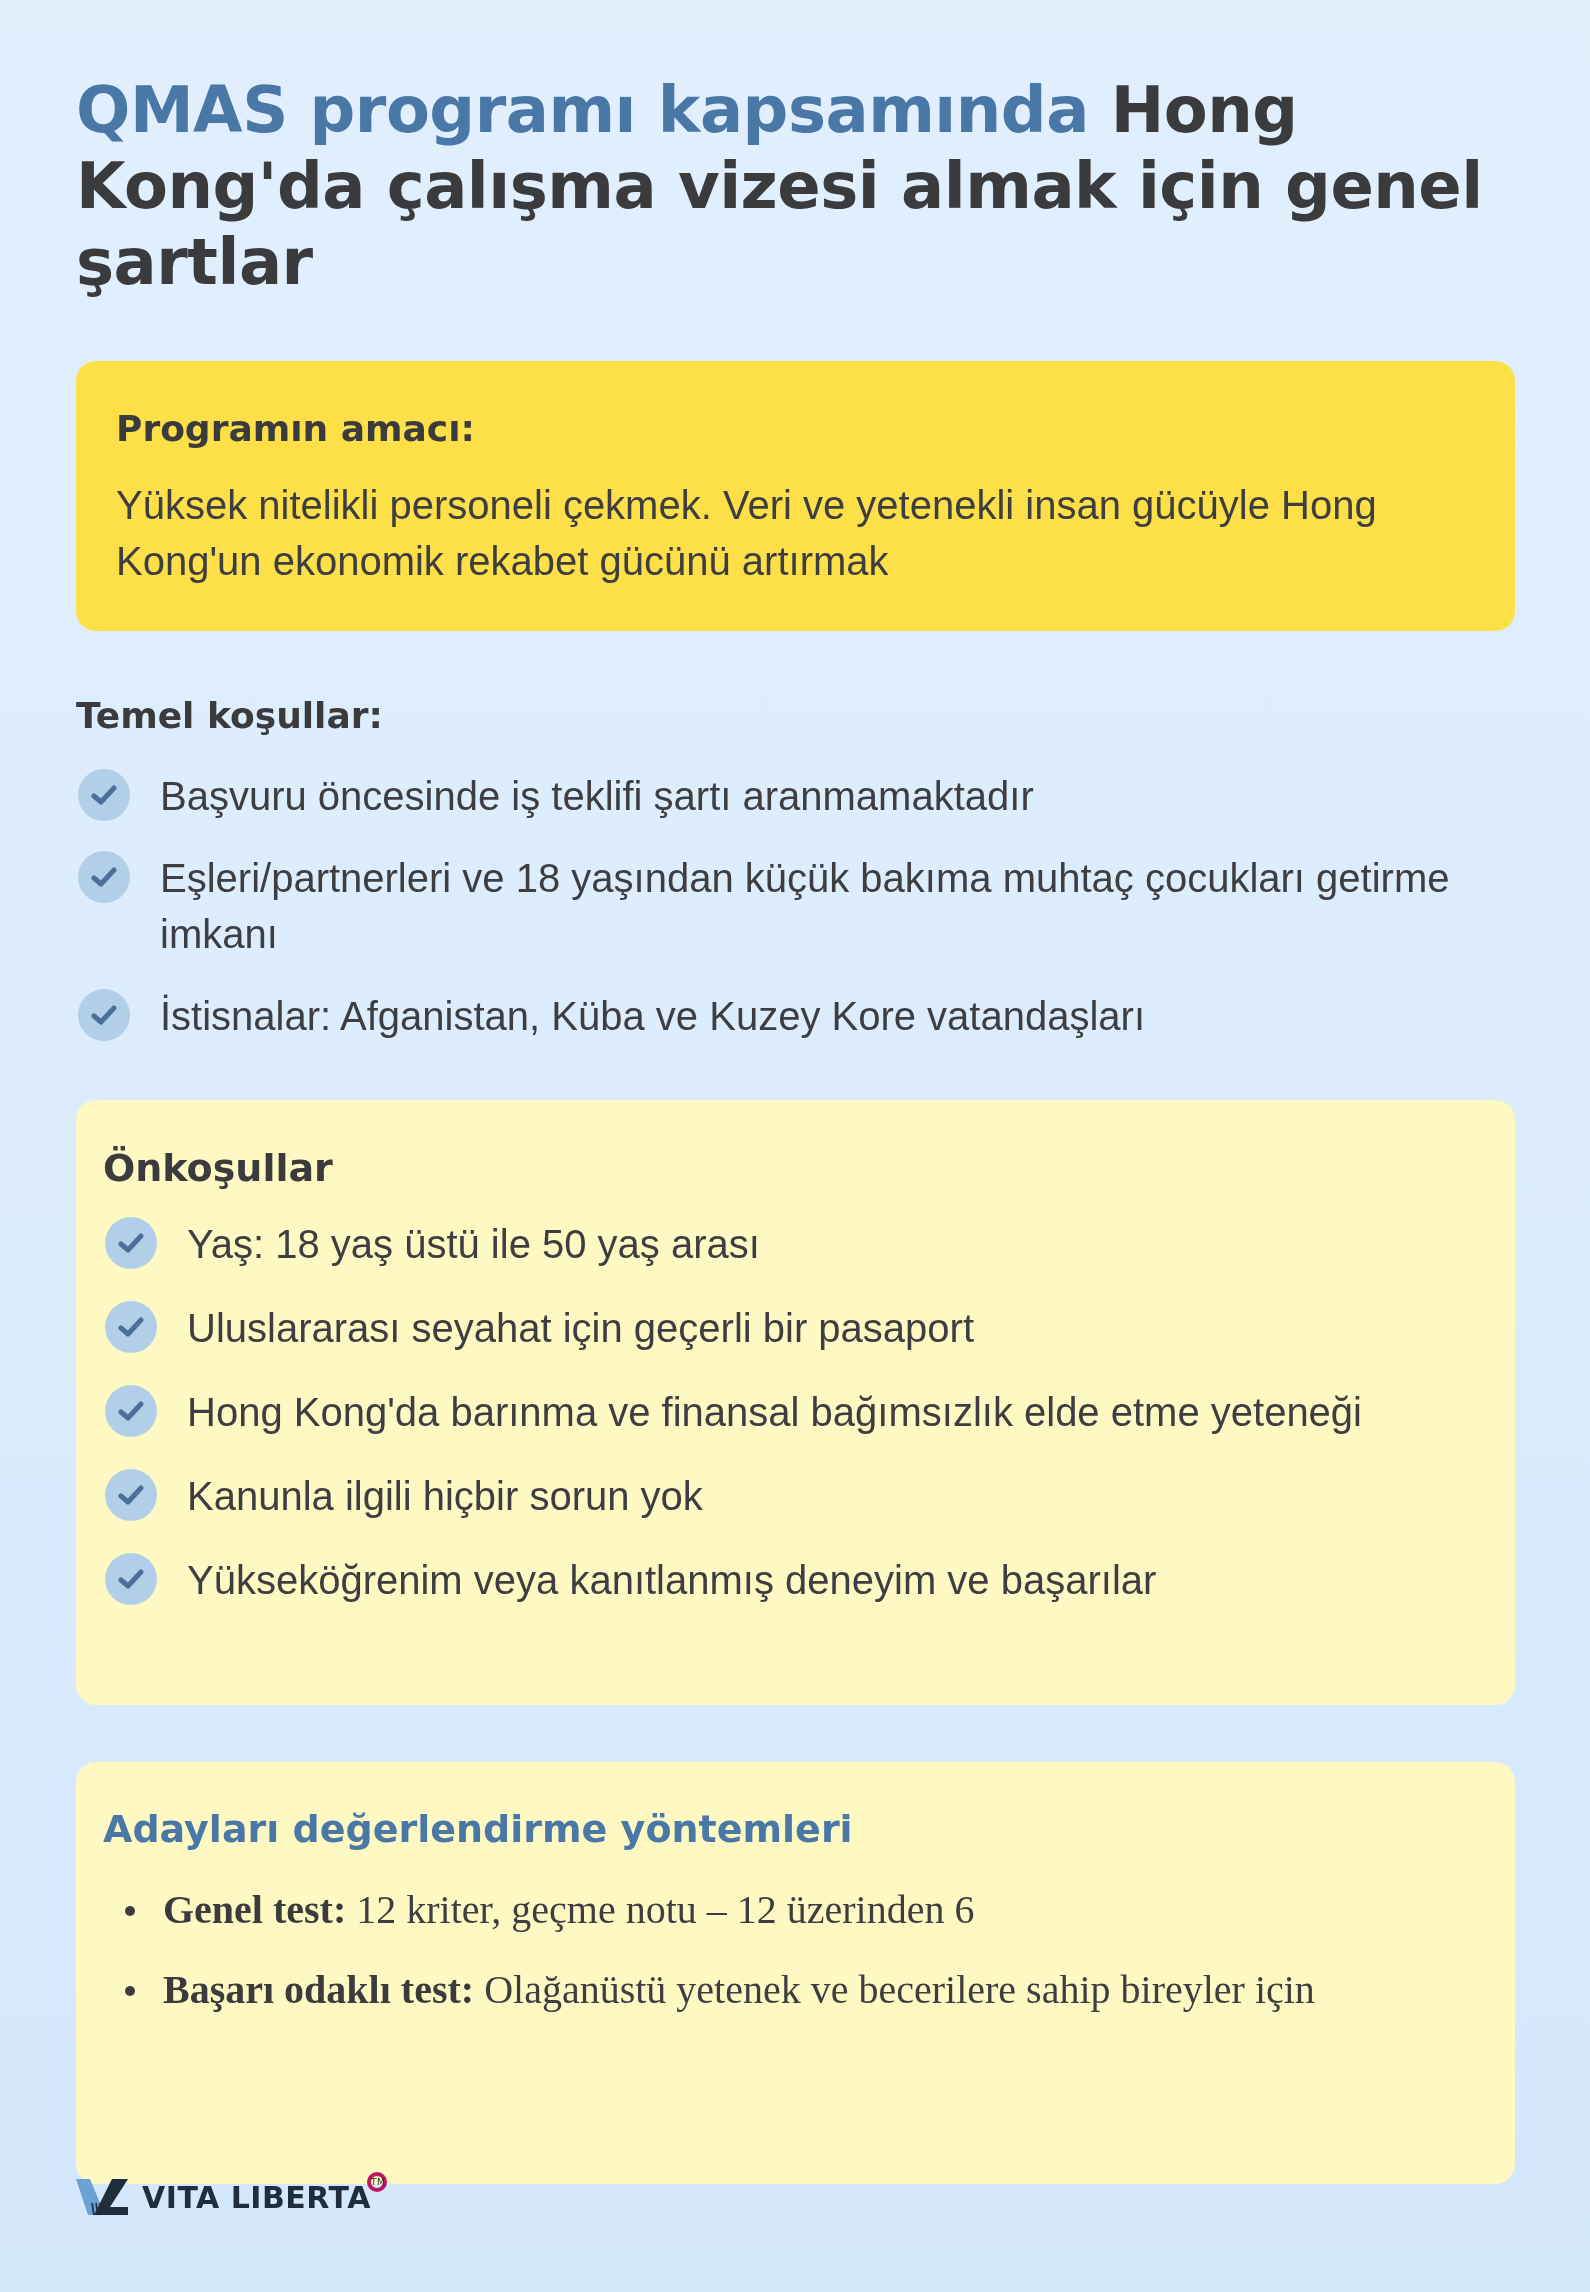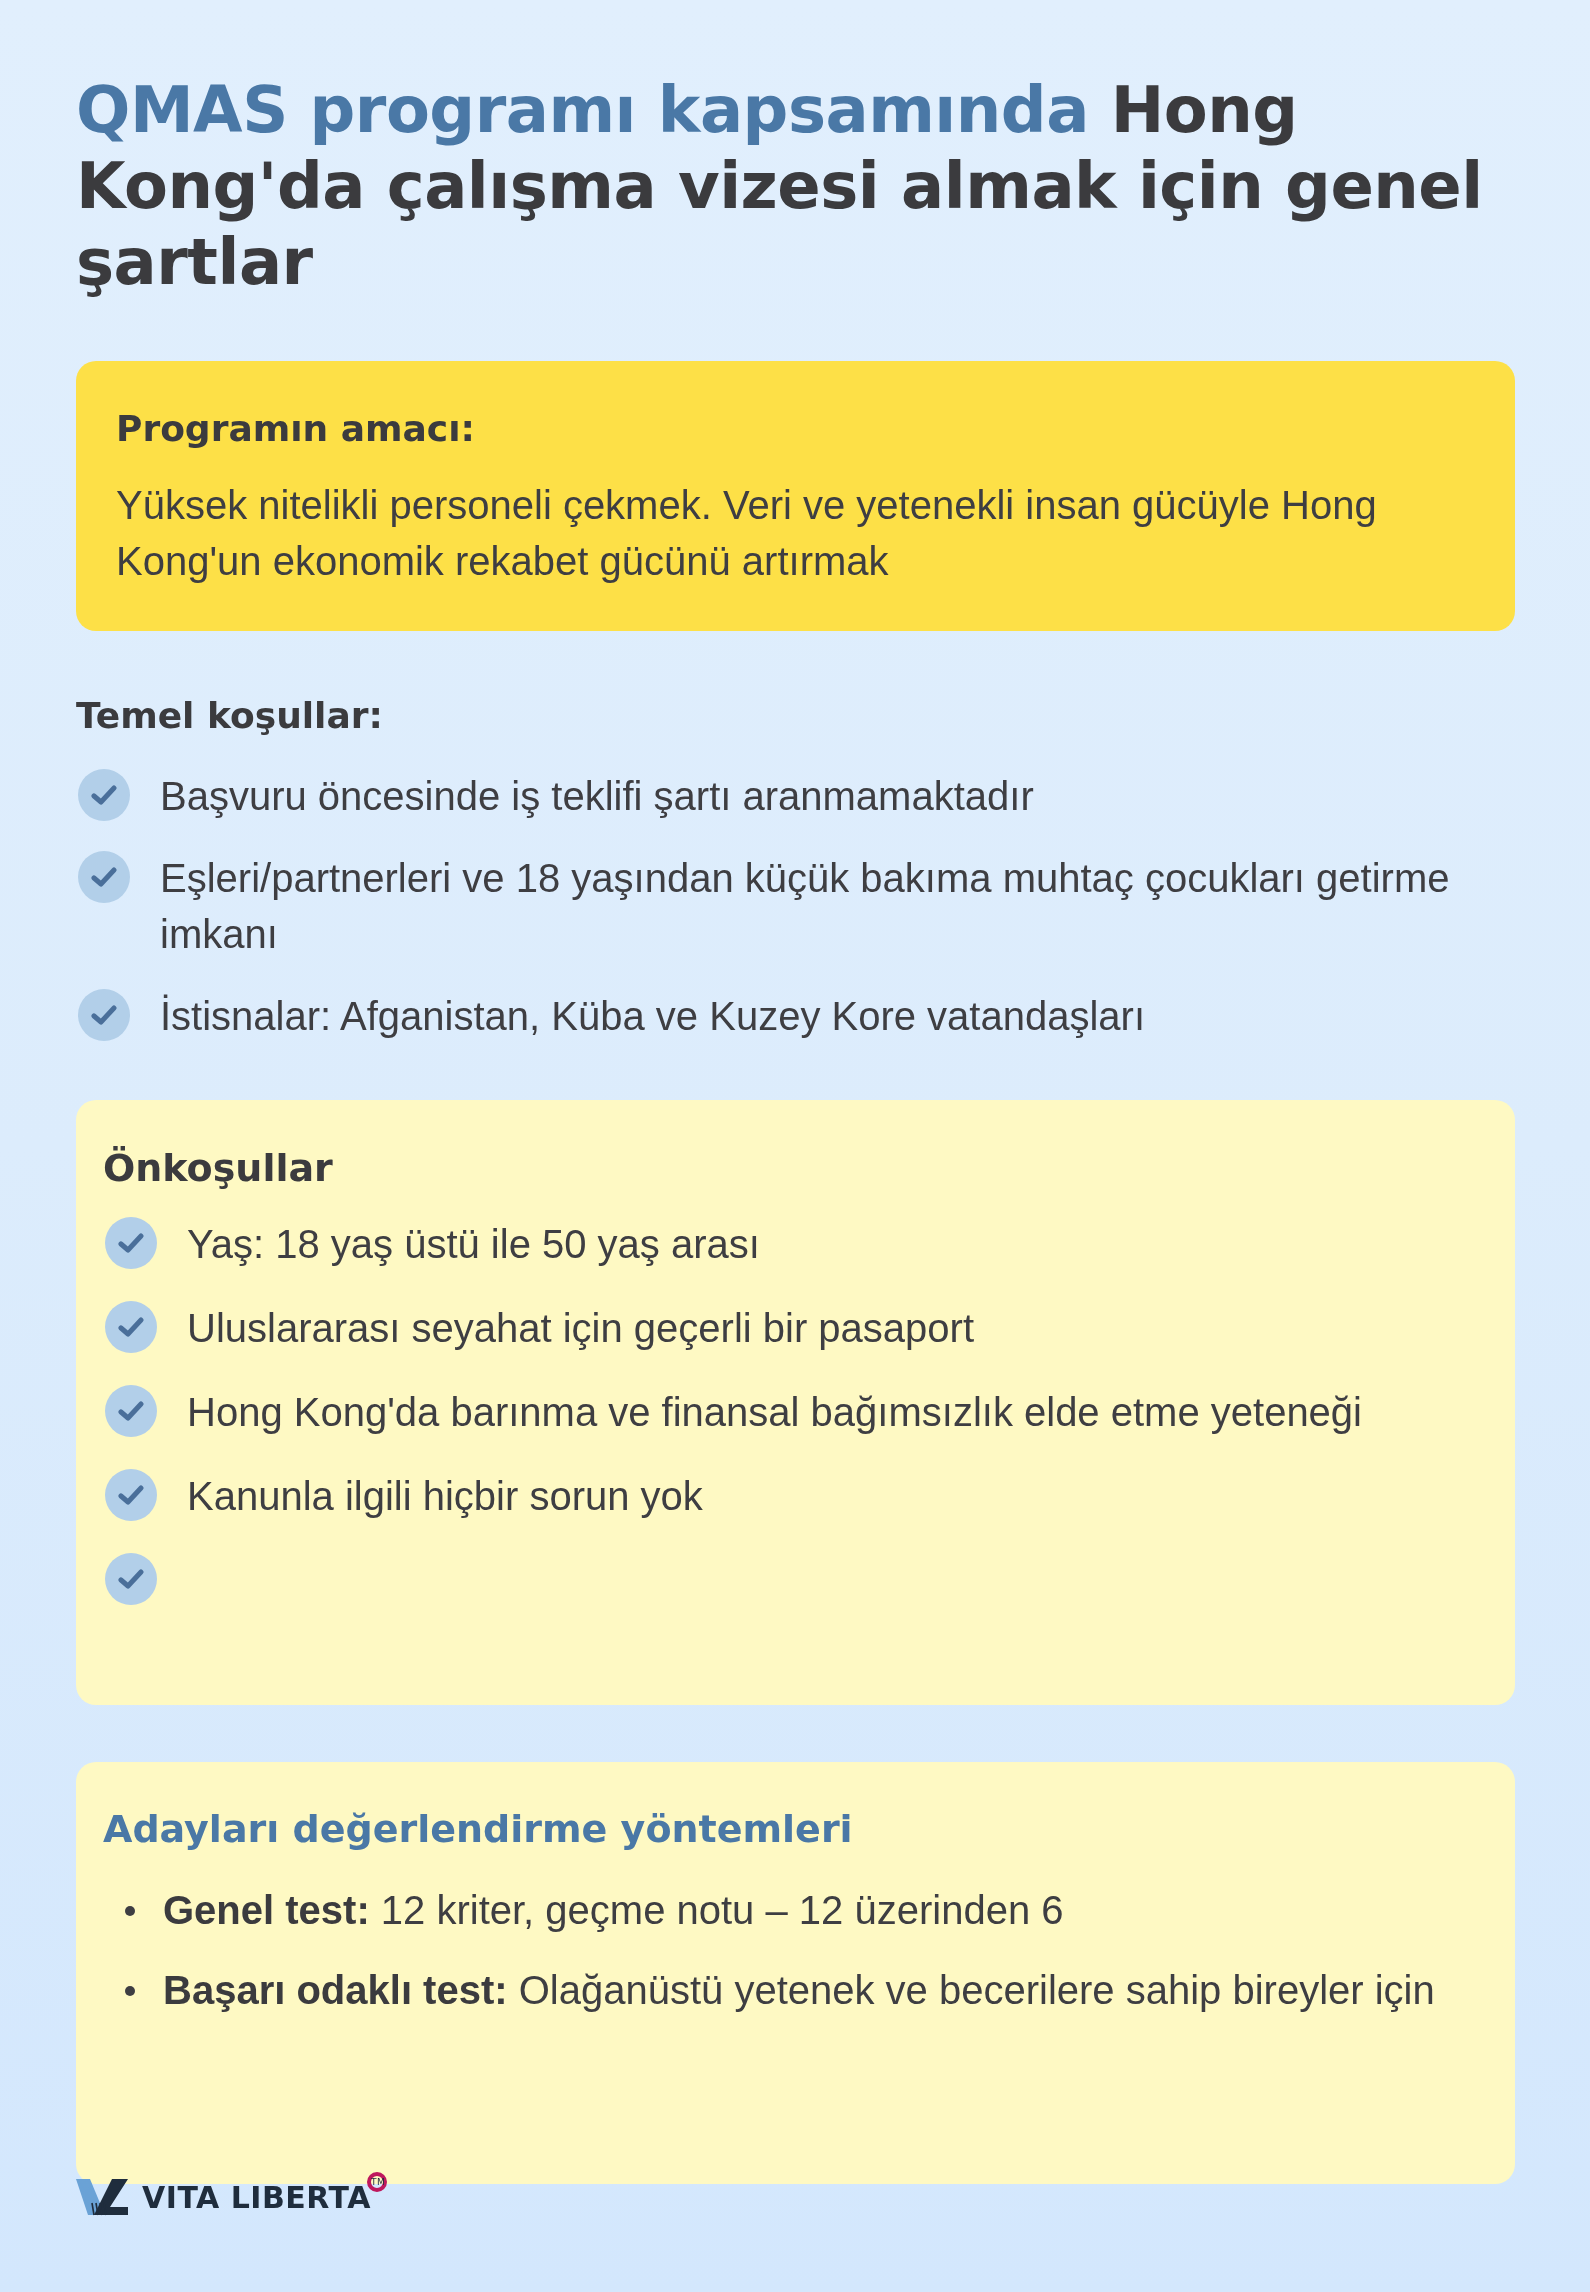--- a/index.html
+++ b/index.html
@@ -61,21 +61,21 @@
   .card2 { top: 1762px; height: 422px; }
   .card h3 {
     margin: 0; font-family: "DejaVu Sans", sans-serif; font-weight: bold;
     font-size: 38px; line-height: 50px;
   }
   .card1 h3 { color: #3b3b3e; padding-top: 43px; }
   .card1 .checklist { margin-top: 23px; }
   .card1 .checklist li { margin-bottom: 28px; }
 
   .card2 h3 { color: #4a78a6; padding-top: 42px; font-size: 38px; }
-  .bullets { list-style: none; margin: 28px 0 0 0; padding: 0; }
+  .bullets { list-style: none; margin: 28px 0 0 0; padding: 0; font-family: Liberation Serif, serif; }
   .bullets li {
     position: relative; padding-left: 60px; font-size: 40px; line-height: 56px;
     color: #3e3e42; margin-bottom: 24px;
   }
   .bullets li .dot {
     position: absolute; left: 22px; top: 24px; width: 10px; height: 10px;
     border-radius: 50%; background: #3e3e42;
   }
   .bullets li b { font-weight: bold; color: #3b3b3e; }
 
@@ -168,20 +168,21 @@
           </svg>
         </span>
       <span>Kanunla ilgili hiçbir sorun yok</span>
     </li>
     <li>
       <span class="check">
           <svg viewBox="0 0 26 22">
             <path d="M3 12 L10 18 L23 4" fill="none" stroke="#4a6f9a" stroke-width="5" stroke-linecap="round" stroke-linejoin="round"></path>
           </svg>
         </span>
+      <span>Yükseköğrenim veya kanıtlanmış deneyim ve başarılar</span>
     </li>
   </ul>
 </section>
 
 <section class="card card2">
   <h3>Adayları değerlendirme yöntemleri</h3>
   <ul class="bullets">
     <li>
       <span class="dot"></span>
       <b>Genel test:</b><span> 12 kriter, geçme notu – 12 üzerinden 6</span>

